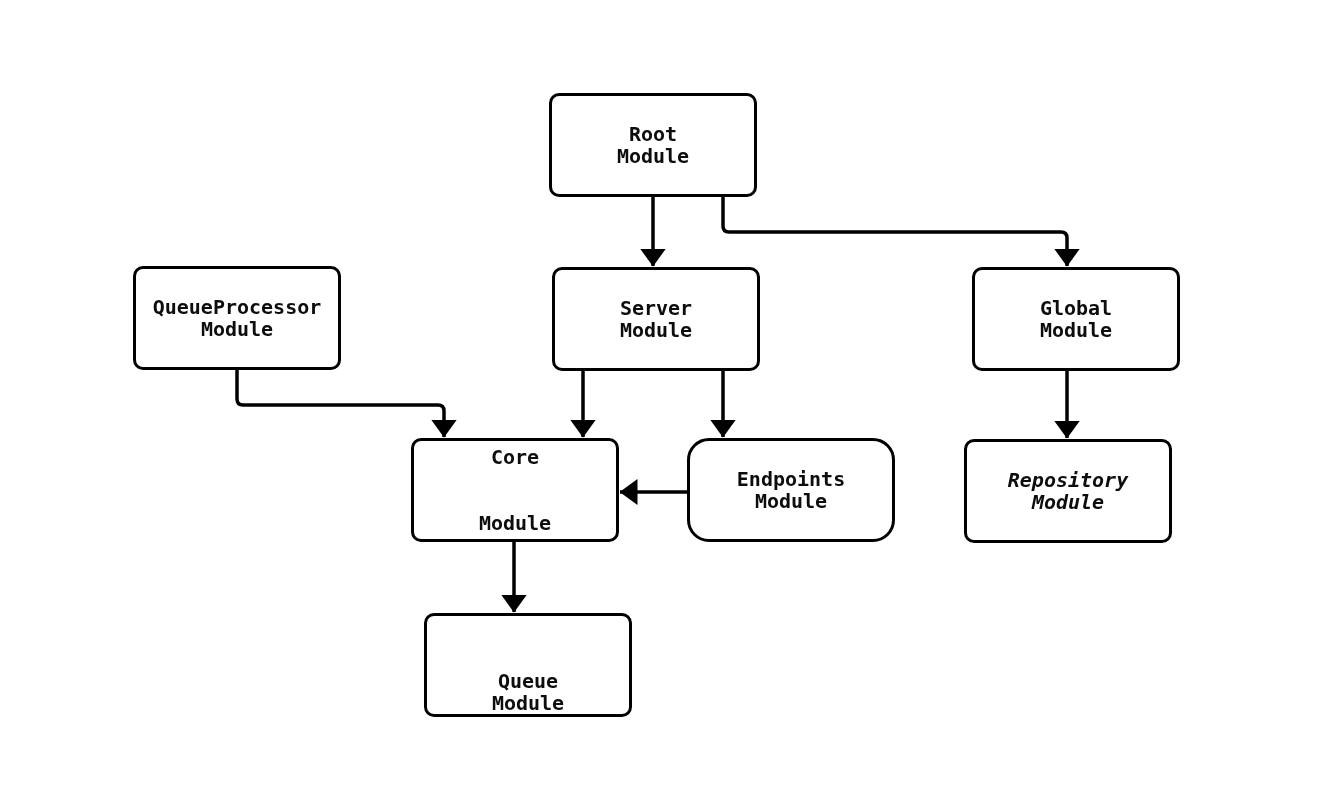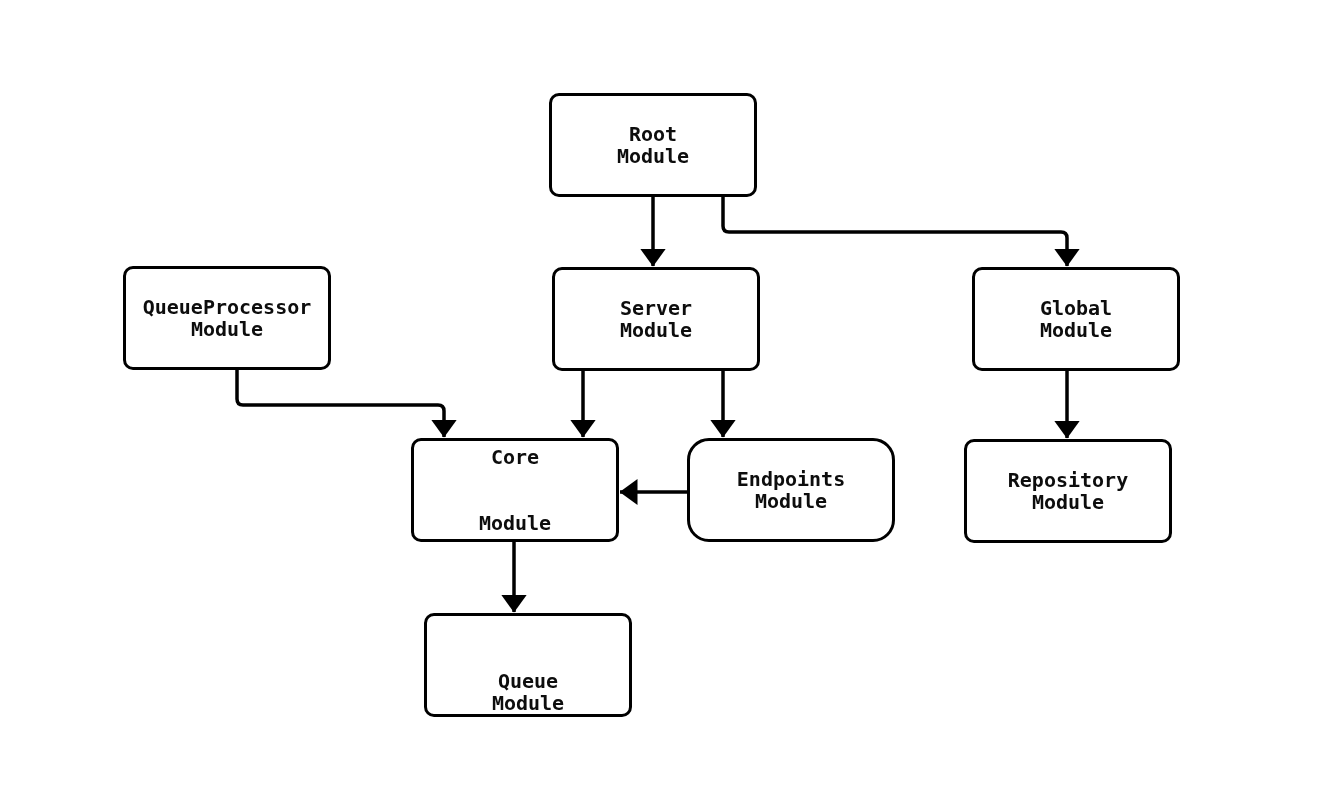--- a/index.html
+++ b/index.html
@@ -69,21 +69,21 @@
     <path class="edge" d="M514,542 L514,612" marker-end="url(#arrowhead)"></path>
 
     <path class="edge" d="M1067,371 L1067,438" marker-end="url(#arrowhead)"></path>
   </svg>
 
   <div class="node" style="left:549px; top:93px;">
     <span class="nl">Root</span>
     <span class="nl">Module</span>
   </div>
 
-  <div class="node" style="left:123px; top:266px;">
+  <div class="node" style="left:133px; top:266px;">
     <span class="nl">QueueProcessor</span>
     <span class="nl">Module</span>
   </div>
 
   <div class="node" style="left:552px; top:267px;">
     <span class="nl">Server</span>
     <span class="nl">Module</span>
   </div>
 
   <div class="node" style="left:964px; top:267px;margin-left:8px;">
@@ -94,21 +94,21 @@
   <div class="node" style="left:411px; top:438px;gap:44px;">
     <span class="nl">Core</span>
     <span class="nl">Module</span>
   </div>
 
   <div class="node" style="left:687px; top:438px;border-radius:22px;">
     <span class="nl">Endpoints</span>
     <span class="nl">Module</span>
   </div>
 
-  <div class="node" style="left:964px; top:439px;">
+  <div class="node" style="left:964px; top:439px;font-style:italic;">
     <span class="nl">Repository</span>
     <span class="nl">Module</span>
   </div>
 
   <div class="node" style="left:424px; top:613px;justify-content:flex-end;">
     <span class="nl">Queue</span>
     <span class="nl">Module</span>
   </div>
 
 </div>

